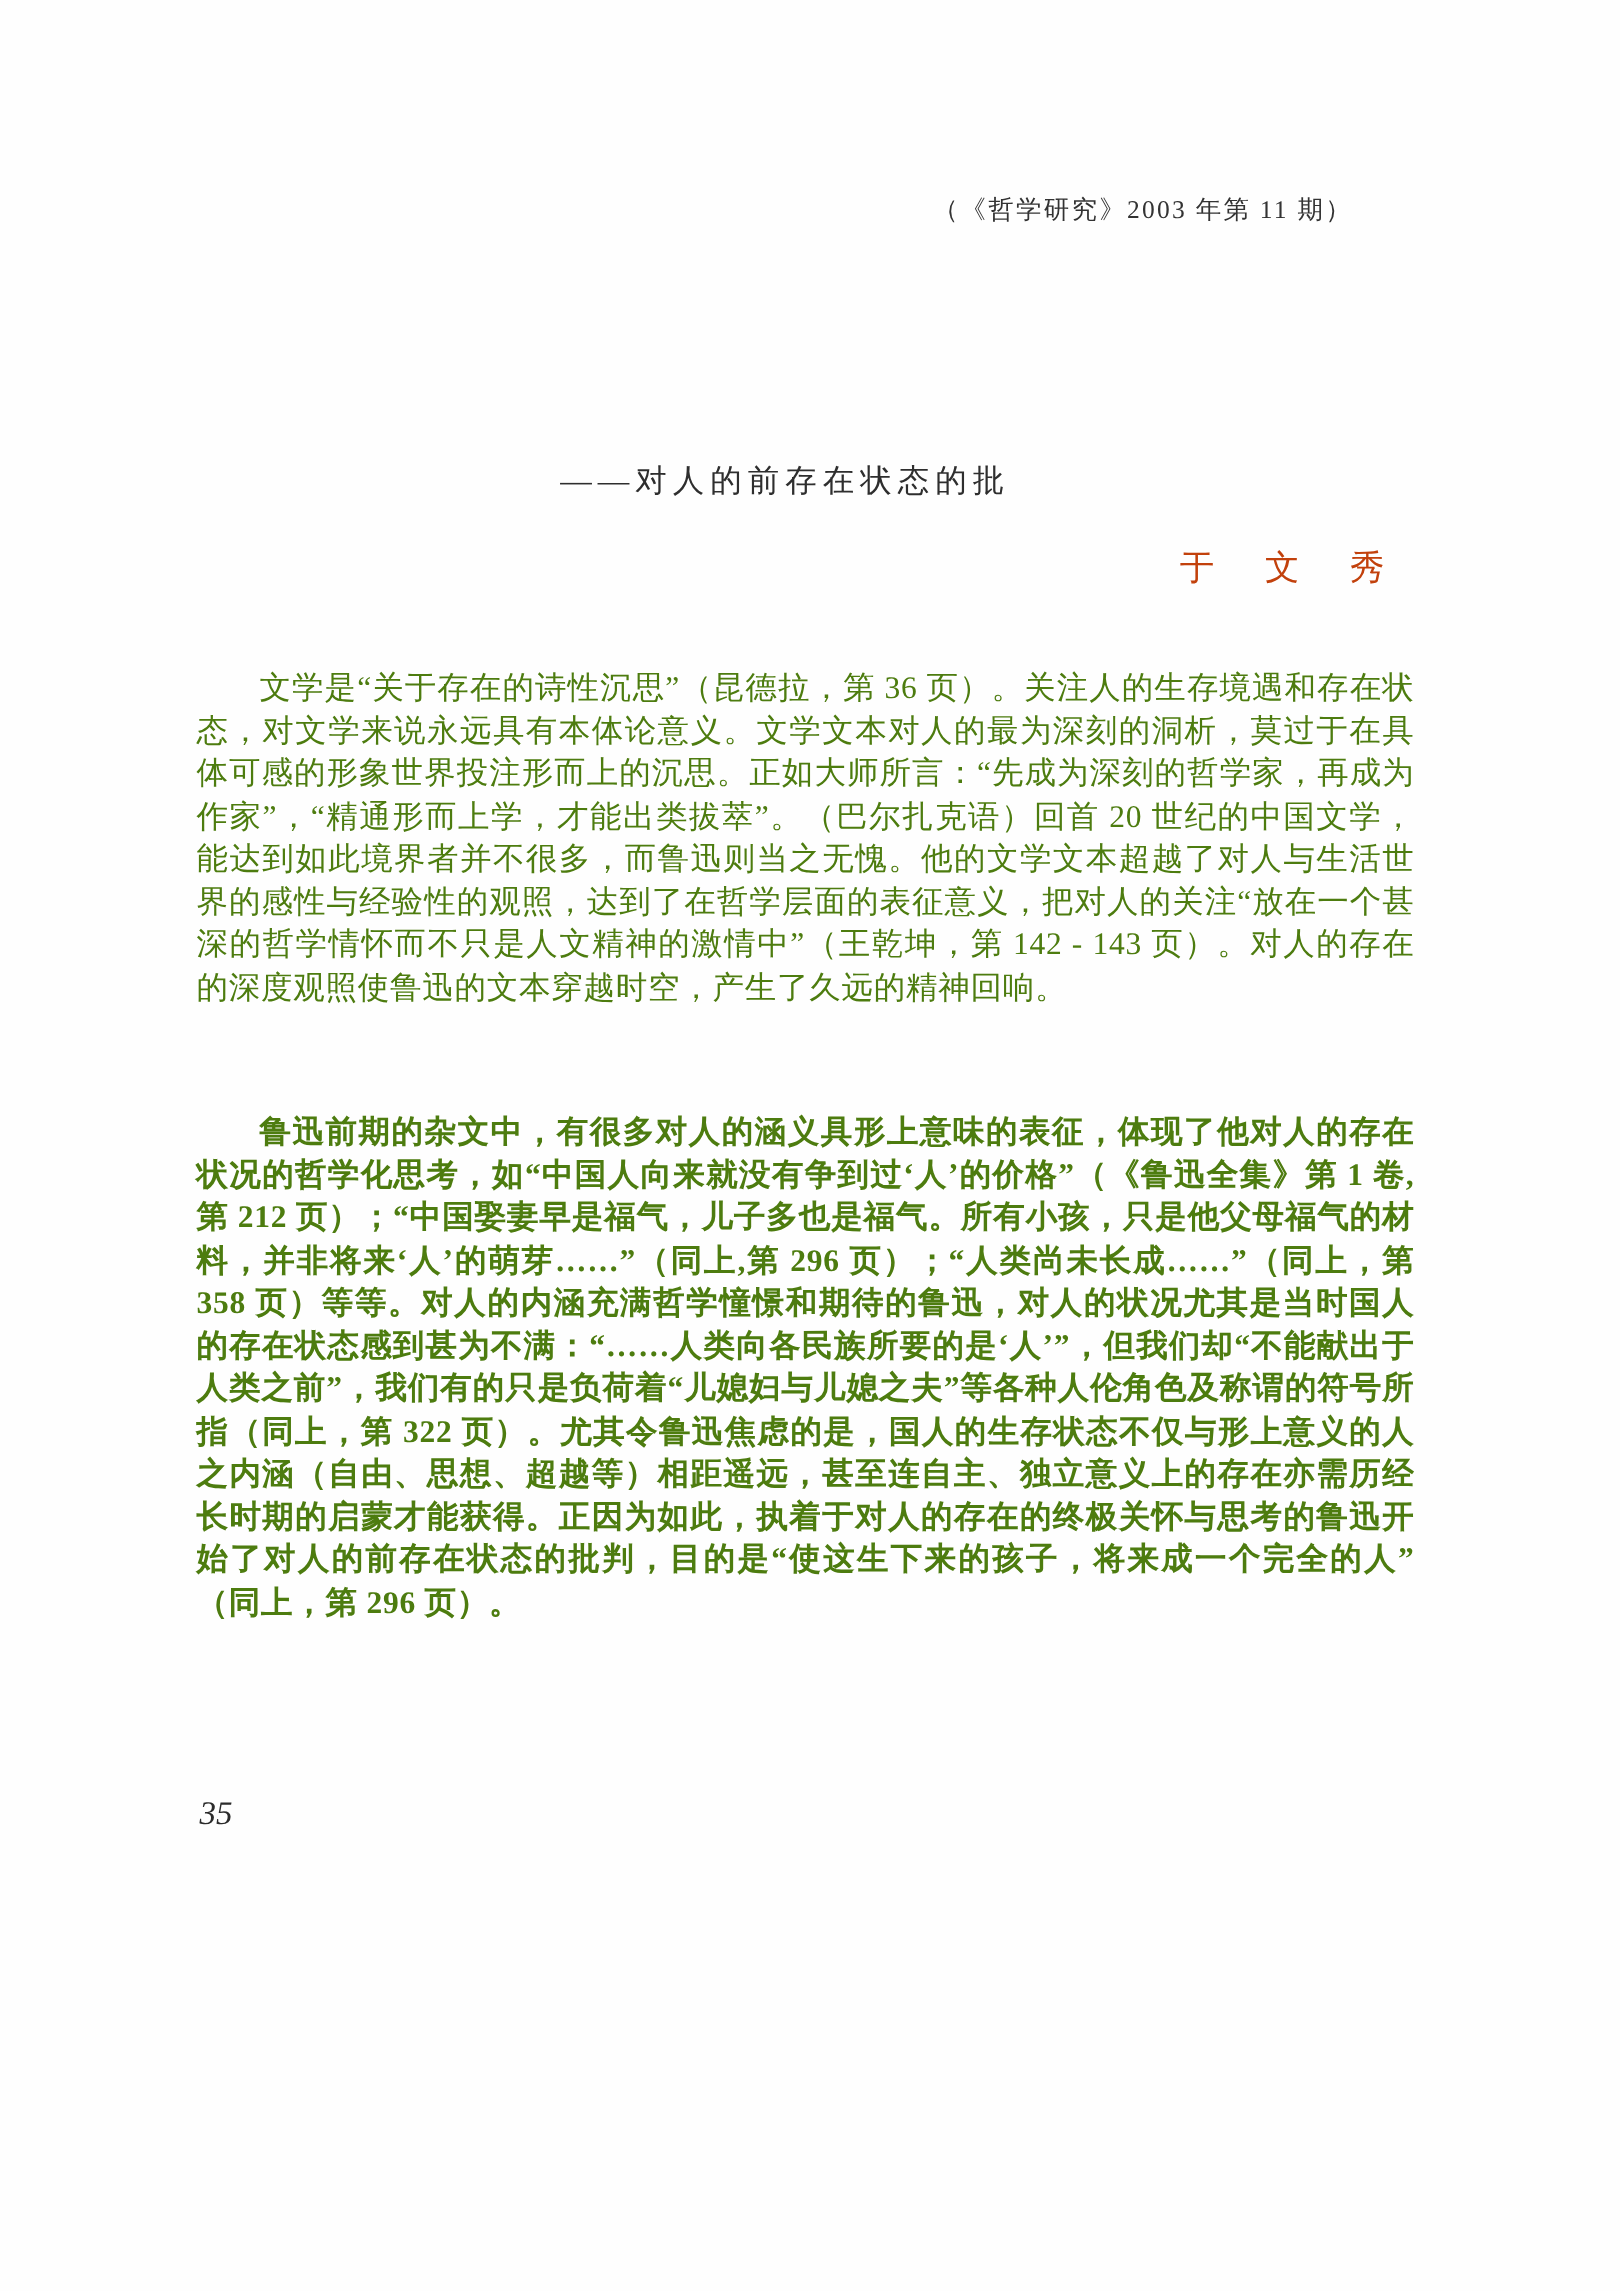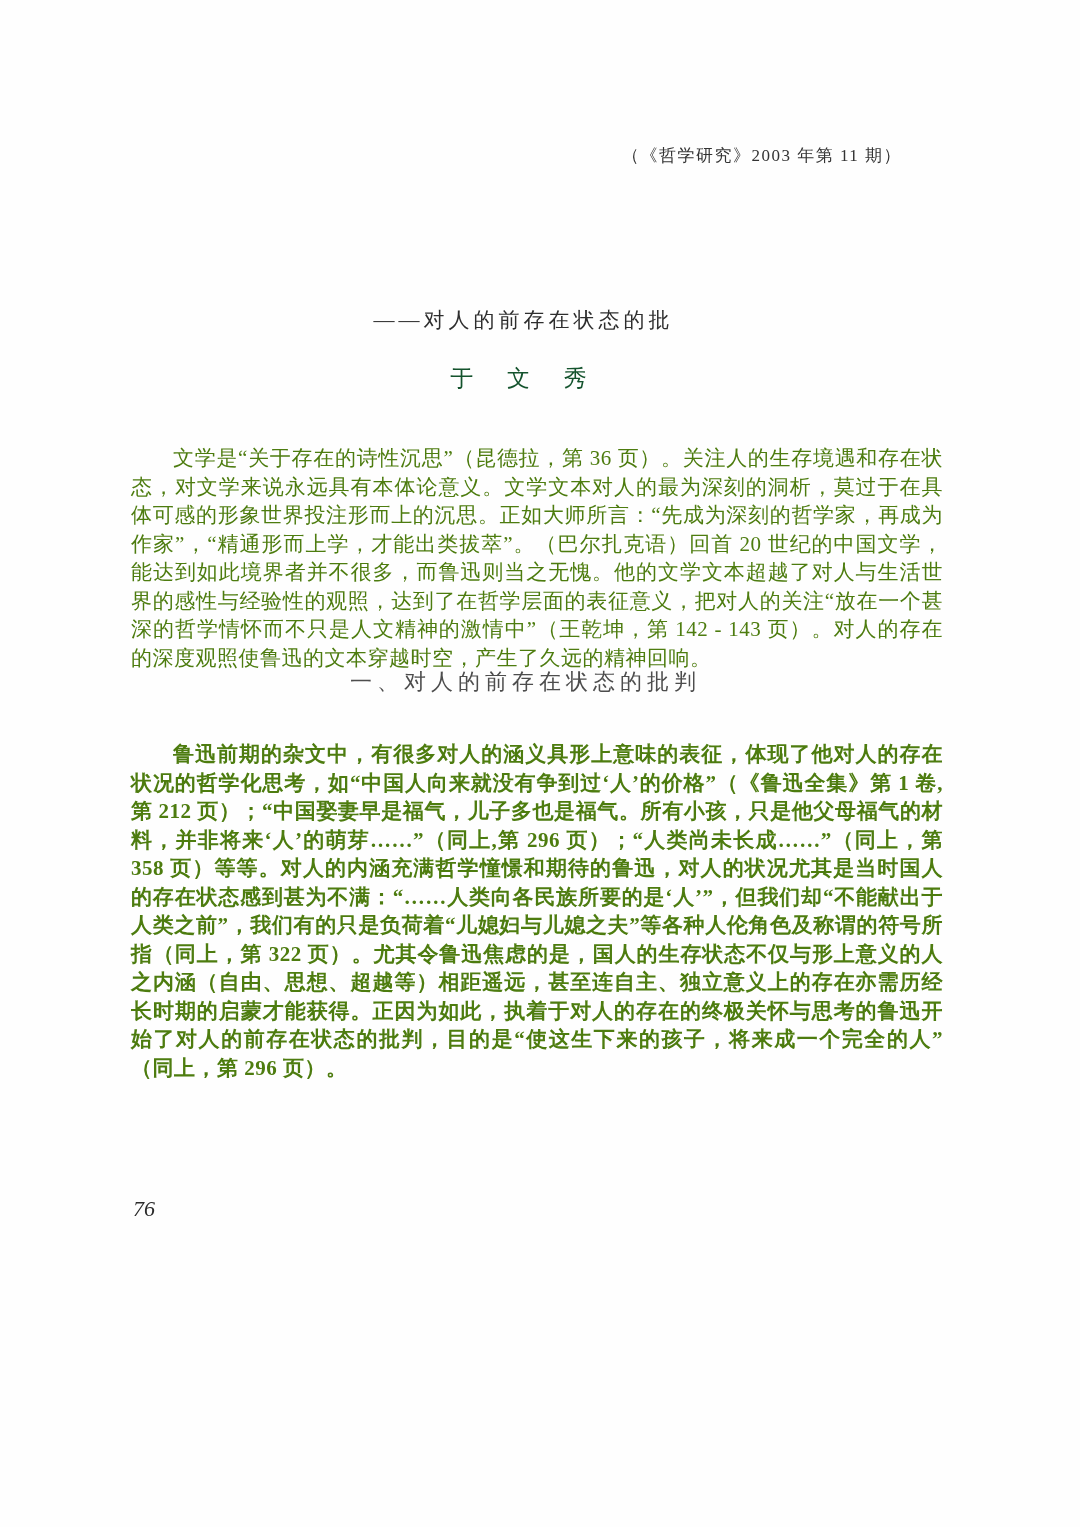--- a/index.html
+++ b/index.html
@@ -12,21 +12,21 @@
     width: 1080px;
     height: 1527px;
     margin: 0 auto;
     background: #fefefe;
     font-family: "Liberation Serif", "DejaVu Serif", serif;
     color: #2b2b2b;
     overflow: hidden;
   }
   .journal-note {
     position: absolute;
-    top: 144px;
+    top: 128px;
     right: 178px;
     font-size: 17px;
     letter-spacing: 1.5px;
     color: #333;
     white-space: nowrap;
   }
   .title-block {
     position: absolute;
     left: 130px;
     width: 815px;
@@ -45,22 +45,23 @@
     font-size: 21px;
     letter-spacing: 4px;
     color: #2e2e2e;
     transform: translateX(-14px);
   }
   .article-author {
     top: 363px;
     font-size: 23px;
     letter-spacing: 6px;
     word-spacing: 16px;
-    color: #14532d;
+    color: #c2410c;
     transform: translateX(-16px);
+    text-align: right;
   }
   .body-para {
     position: absolute;
     left: 131px;
     width: 812px;
     font-size: 21px;
     line-height: 28.5px;
     text-align: justify;
     text-indent: 2em;
     letter-spacing: 0.5px;
@@ -98,20 +99,19 @@
 
   <div class="journal-note">（《哲学研究》2003 年第 11 期）</div>
 
 
   <div class="title-block article-subtitle">——对人的前存在状态的批</div>
 
   <div class="title-block article-author">于 文 秀</div>
 
   <p class="body-para para-1">文学是“关于存在的诗性沉思”（昆德拉，第 36 页）。关注人的生存境遇和存在状态，对文学来说永远具有本体论意义。文学文本对人的最为深刻的洞析，莫过于在具体可感的形象世界投注形而上的沉思。正如大师所言：“先成为深刻的哲学家，再成为作家”，“精通形而上学，才能出类拔萃”。（巴尔扎克语）回首 20 世纪的中国文学，能达到如此境界者并不很多，而鲁迅则当之无愧。他的文学文本超越了对人与生活世界的感性与经验性的观照，达到了在哲学层面的表征意义，把对人的关注“放在一个甚深的哲学情怀而不只是人文精神的激情中”（王乾坤，第 142 - 143 页）。对人的存在的深度观照使鲁迅的文本穿越时空，产生了久远的精神回响。</p>
 
-  <div class="section-heading">一、对人的前存在状态的批判</div>
 
   <p class="body-para para-2">鲁迅前期的杂文中，有很多对人的涵义具形上意味的表征，体现了他对人的存在状况的哲学化思考，如“中国人向来就没有争到过‘人’的价格”（《鲁迅全集》第 1 卷,第 212 页）；“中国娶妻早是福气，儿子多也是福气。所有小孩，只是他父母福气的材料，并非将来‘人’的萌芽……”（同上,第 296 页）；“人类尚未长成……”（同上，第 358 页）等等。对人的内涵充满哲学憧憬和期待的鲁迅，对人的状况尤其是当时国人的存在状态感到甚为不满：“……人类向各民族所要的是‘人’”，但我们却“不能献出于人类之前”，我们有的只是负荷着“儿媳妇与儿媳之夫”等各种人伦角色及称谓的符号所指（同上，第 322 页）。尤其令鲁迅焦虑的是，国人的生存状态不仅与形上意义的人之内涵（自由、思想、超越等）相距遥远，甚至连自主、独立意义上的存在亦需历经长时期的启蒙才能获得。正因为如此，执着于对人的存在的终极关怀与思考的鲁迅开始了对人的前存在状态的批判，目的是“使这生下来的孩子，将来成一个完全的人”（同上，第 296 页）。</p>
 
 
-  <div class="page-number">76</div>
+  <div class="page-number">35</div>
 
 </div>
 
 </body></html>

